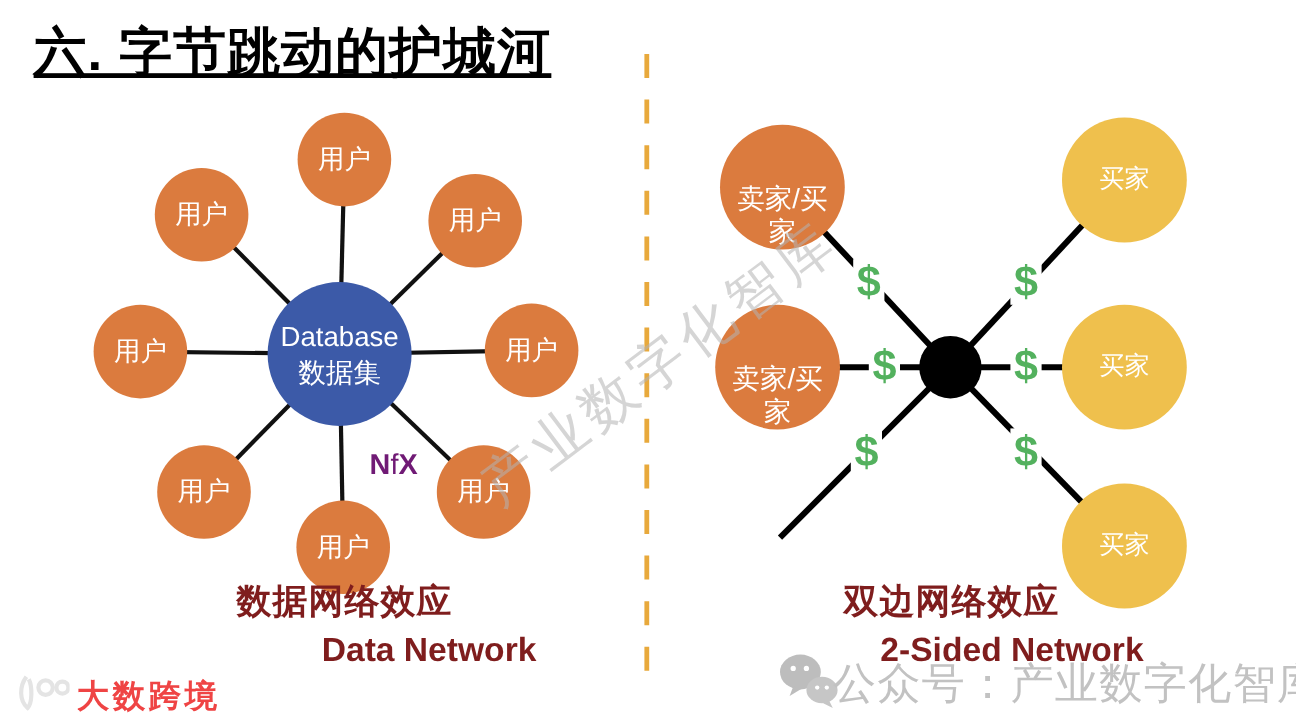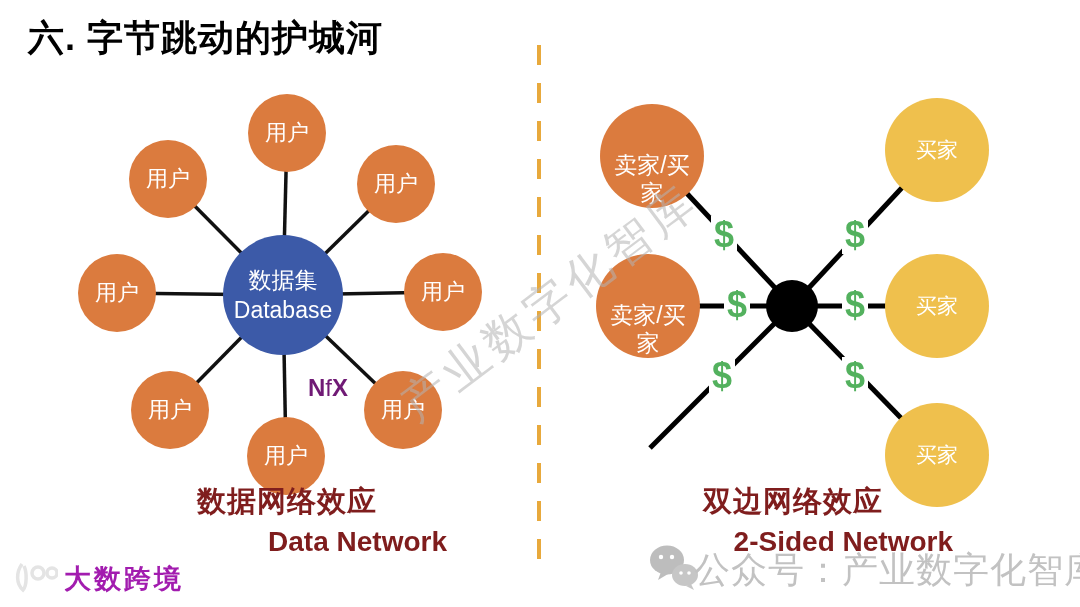--- a/index.html
+++ b/index.html
@@ -1,20 +1,20 @@
 <!DOCTYPE html>
 <html style="--orange: #DB7B3E; --yellow: #EFC04D; --blue: #3C5AA8; --green: #53B15E; --dash: #E8A93C; --line: #111111;"><head>
 <meta charset="utf-8">
 <style>
   html,body{margin:0;padding:0;background:#ffffff;}
   *{box-sizing:border-box;}
   body{font-family:"Liberation Sans","DejaVu Sans",sans-serif;}
   #stage{position:relative;width:1080px;height:607px;background:#fff;overflow:hidden;}
 
-  .title{position:absolute;left:28px;top:14px;font-size:36px;font-weight:800;color:#000;letter-spacing:1px;z-index:6;}
+  .title{position:absolute;left:28px;top:14px;font-size:44px;font-weight:800;color:#000;letter-spacing:1px;z-index:6;text-decoration:underline;}
 
   svg.connectors{position:absolute;left:0;top:0;z-index:1;}
 
   .node{position:absolute;border-radius:50%;display:flex;align-items:center;justify-content:center;
         text-align:center;color:#fff;z-index:2;line-height:1.25;}
   .n-sm{width:78px;height:78px;background:var(--orange,#DB7B3E);font-size:22px;}
   .n-lg{width:104px;height:104px;background:var(--orange,#DB7B3E);font-size:23px;align-items:flex-end;}
   .n-yl{width:104px;height:104px;background:var(--yellow,#EFC04D);font-size:21px;}
   .n-lg .lbl,.n-yl .lbl{width:84px;}
   .hub{width:120px;height:120px;background:var(--blue,#3C5AA8);font-size:23px;line-height:30px;}
@@ -32,21 +32,21 @@
 
   .wm-diagonal{position:absolute;left:330px;top:272px;width:440px;text-align:center;
         font-size:46px;letter-spacing:5px;color:rgba(178,178,178,0.55);
         transform:rotate(-37deg);z-index:5;white-space:nowrap;pointer-events:none;}
 
   .wm-bottom{position:absolute;left:694px;top:546px;font-size:36px;letter-spacing:1px;
         color:#C2C2C2;z-index:1;white-space:nowrap;}
   .wechat-icon{position:absolute;left:648px;top:543px;z-index:1;}
 
   .logo{position:absolute;left:14px;top:560px;display:flex;align-items:center;z-index:1;}
-  .logo-text{font-size:27px;font-weight:800;color:#a21caf;letter-spacing:3px;margin-left:6px;}
+  .logo-text{font-size:27px;font-weight:800;color:#ef4444;letter-spacing:3px;margin-left:6px;}
 </style>
 </head>
 <body>
 
 <div id="stage">
 
   <div class="title">六. 字节跳动的护城河</div>
 
   <svg class="connectors" width="1080" height="607">
     <g stroke="#111111" stroke-width="3.5">
@@ -65,22 +65,22 @@
       <line x1="792" y1="306" x2="650" y2="448"></line>
       <line x1="792" y1="306" x2="937" y2="150"></line>
       <line x1="792" y1="306" x2="937" y2="306"></line>
       <line x1="792" y1="306" x2="937" y2="455"></line>
     </g>
     <line x1="539" y1="45" x2="539" y2="577" stroke="#E8A93C" stroke-width="4" stroke-dasharray="20 18"></line>
   </svg>
 
   <div class="node hub" style="left:223px;top:235px;">
     <div>
+      <div>Database</div>
       <div>数据集</div>
-      <div>Database</div>
     </div>
   </div>
 
   <div class="node n-sm" style="left:248px;top:94px;">
       <span>用户</span>
     </div>
   <div class="node n-sm" style="left:129px;top:140px;">
       <span>用户</span>
     </div>
   <div class="node n-sm" style="left:357px;top:145px;">

